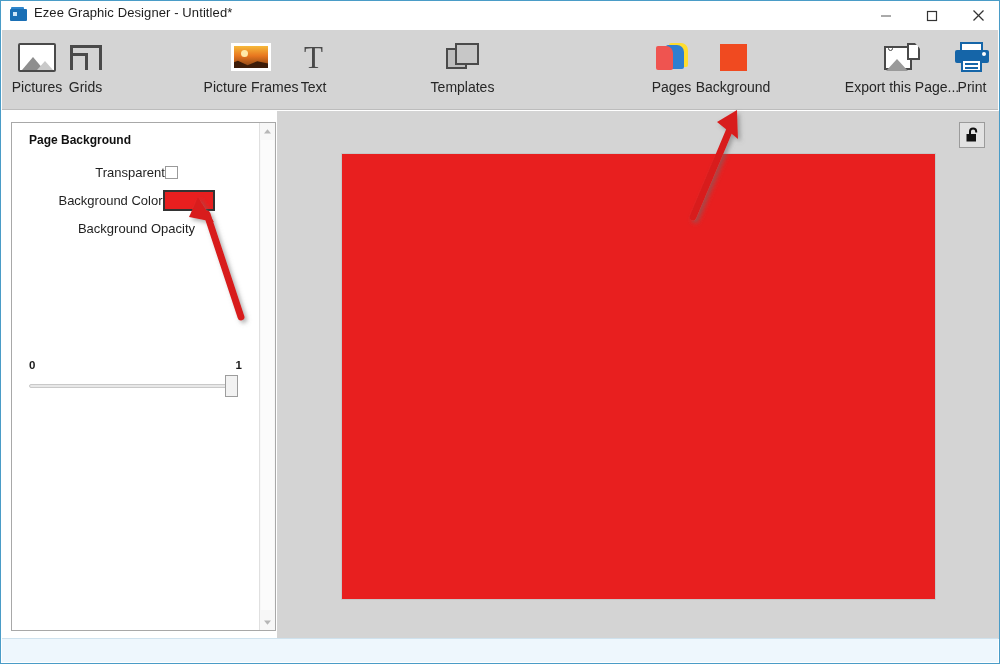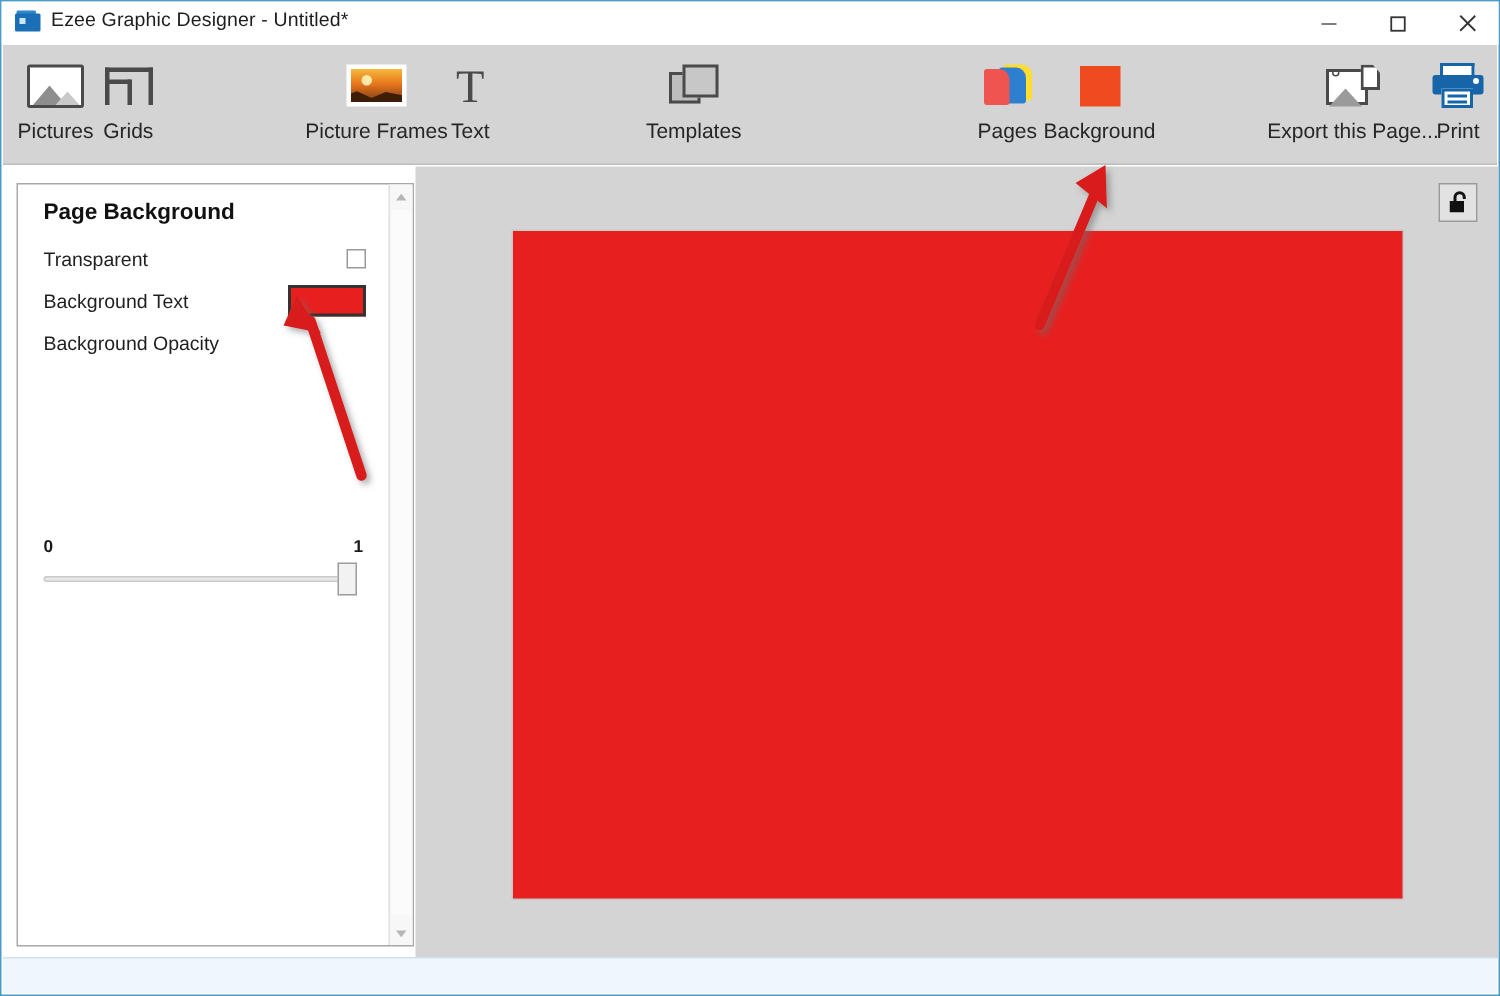--- a/index.html
+++ b/index.html
@@ -378,32 +378,32 @@
   .panel-inner {
     position: absolute;
     left: 0; top: 0;
     width: 247px;
     height: 507px;
     overflow: hidden;
   }
   .panel-title {
     position: absolute;
     left: 17px; top: 10px;
-    font-size: 15px;
+    font-size: 12px;
     font-weight: bold;
     color: #111111;
   }
   .prop-row {
     position: absolute;
     left: 17px;
     width: 215px;
     height: 22px;
     display: flex;
     align-items: center;
-    justify-content: space-between;
+    justify-content: center;
   }
   .prop-label {
     font-size: 13px;
     color: #1f1f1f;
   }
   .checkbox {
     width: 13px; height: 13px;
     border: 1px solid #9a9a9a;
     background: #ffffff;
     box-sizing: border-box;
@@ -667,21 +667,21 @@
     <div class="panel-inner">
 
       <div class="panel-title">Page Background</div>
 
       <div class="prop-row" style="top:38px;">
         <span class="prop-label">Transparent</span>
         <span class="checkbox"></span>
       </div>
 
       <div class="prop-row" style="top:66px;">
-        <span class="prop-label">Background Text</span>
+        <span class="prop-label">Background Color</span>
         <span class="color-swatch"></span>
       </div>
 
       <div class="prop-row" style="top:94px;">
         <span class="prop-label">Background Opacity</span>
       </div>
 
       <div class="slider-wrap">
         <div class="slider-ends">
           <span class="s-min">0</span>

